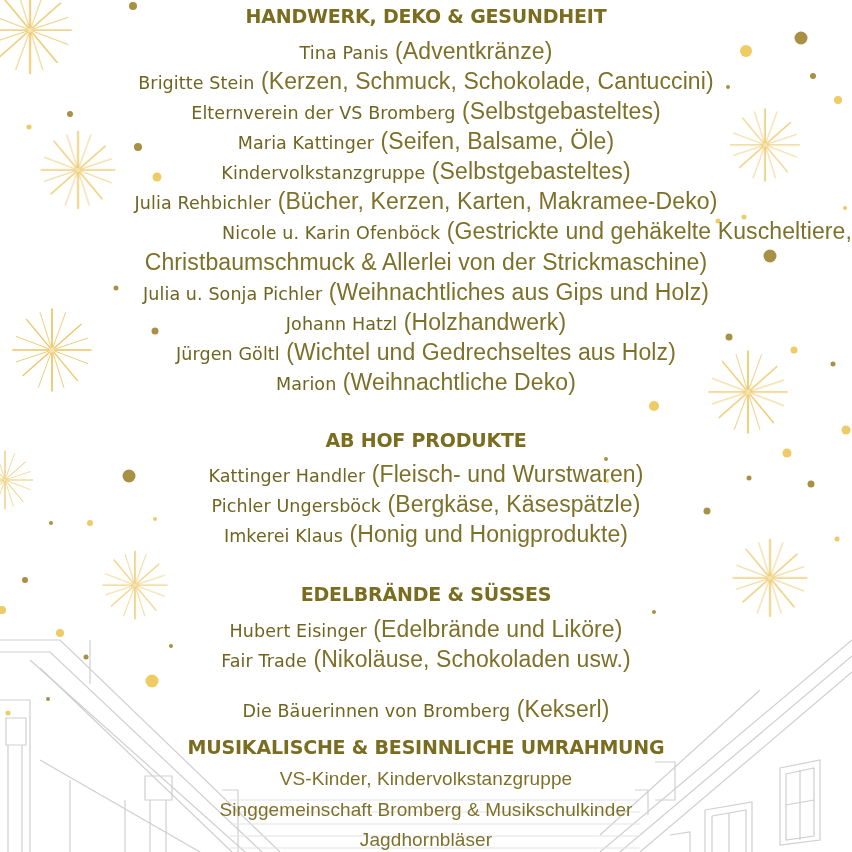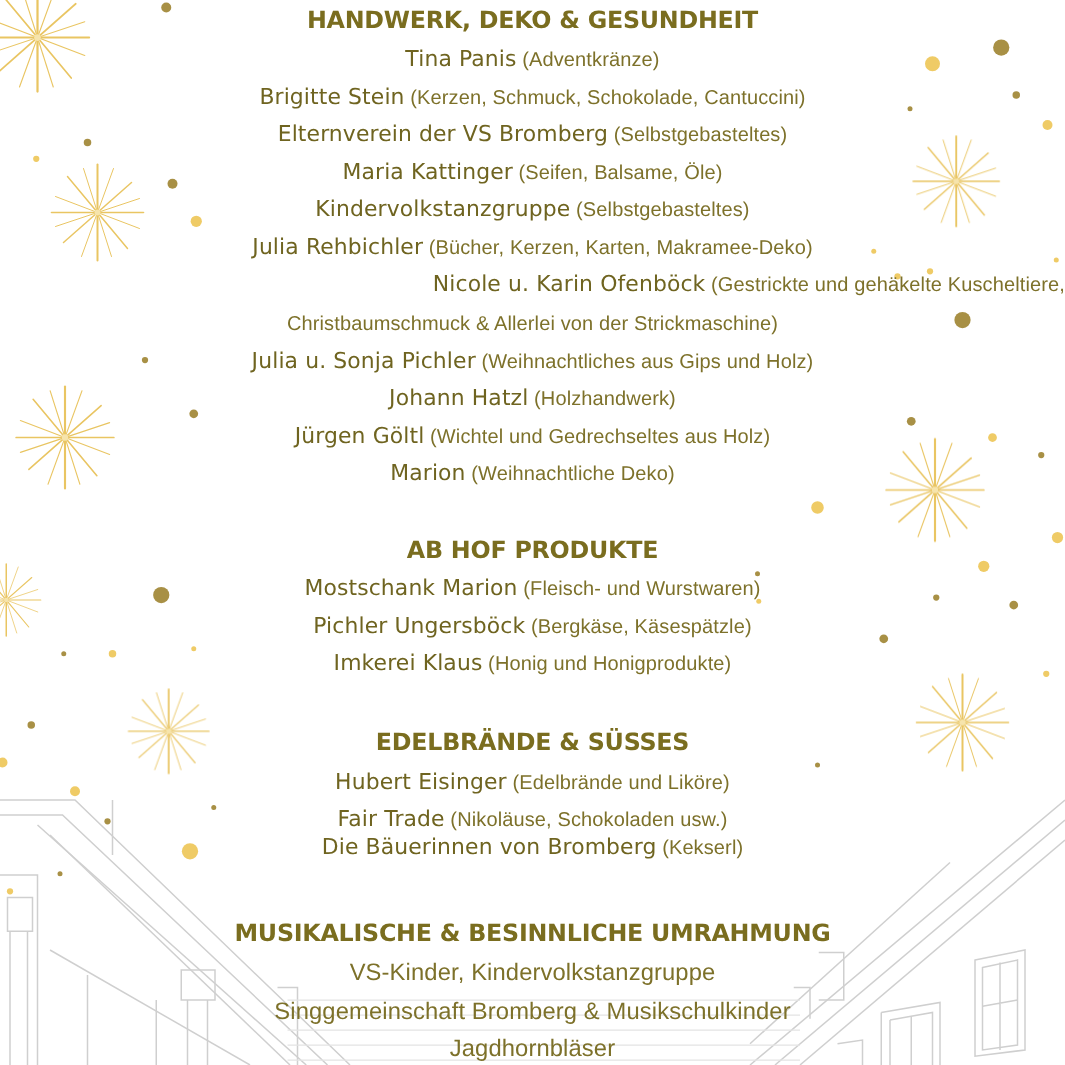--- a/index.html
+++ b/index.html
@@ -2,21 +2,21 @@
 <html><head>
 <meta charset="utf-8">
 <style>
   html, body { margin:0; padding:0; background:#ffffff; }
   body { width:852px; height:852px; position:relative; overflow:hidden; font-family:"DejaVu Sans", "Liberation Sans", sans-serif; }
   .deco { position:absolute; left:0; top:0; width:852px; height:852px; pointer-events:none; }
   .content { position:absolute; left:0; top:0; width:852px; height:722px; }
   .line { position:absolute; left:0; width:852px; text-align:center; white-space:nowrap; color:#7a6d1f; font-size:17.5px; letter-spacing:0.1px; }
   .heading { font-weight:bold; font-size:19px; color:#7a6d1f; letter-spacing:-0.2px; }
   .name { font-weight:normal; color:#6f6420; }
-  .desc { font-weight:normal; color:#7d712a; font-family:"Liberation Sans", sans-serif; font-size:16px; }
+  .desc { font-weight:normal; color:#7d712a; font-family:"Liberation Sans", sans-serif; font-size:23px; }
   .plain { font-family:"Liberation Sans", sans-serif; font-size:19px; color:#7d712a; }
 </style>
 </head>
 <body>
 
 <svg class="deco" viewBox="0 0 852 852" xmlns="http://www.w3.org/2000/svg">
   <defs>
     <g id="spark">
       <g stroke="#e8c25a" stroke-linecap="round">
         <line x1="0" y1="-48" x2="0" y2="48" stroke-width="2"></line>
@@ -141,26 +141,26 @@
   <div class="line" style="top:158px;"><span class="name">Kindervolkstanzgruppe</span><span class="desc"> (Selbstgebasteltes)</span></div>
   <div class="line" style="top:188px;"><span class="name">Julia Rehbichler</span><span class="desc"> (Bücher, Kerzen, Karten, Makramee-Deko)</span></div>
   <div class="line" style="top:218px;text-align:right;"><span class="name">Nicole u. Karin Ofenböck</span><span class="desc"> (Gestrickte und gehäkelte Kuscheltiere,</span></div>
   <div class="line" style="top:249px;"><span class="desc">Christbaumschmuck &amp; Allerlei von der Strickmaschine)</span></div>
   <div class="line" style="top:279px;"><span class="name">Julia u. Sonja Pichler</span><span class="desc"> (Weihnachtliches aus Gips und Holz)</span></div>
   <div class="line" style="top:309px;"><span class="name">Johann Hatzl</span><span class="desc"> (Holzhandwerk)</span></div>
   <div class="line" style="top:339px;"><span class="name">Jürgen Göltl</span><span class="desc"> (Wichtel und Gedrechseltes aus Holz)</span></div>
   <div class="line" style="top:369px;"><span class="name">Marion</span><span class="desc"> (Weihnachtliche Deko)</span></div>
 
   <div class="line heading" style="top:429px;">AB HOF PRODUKTE</div>
-  <div class="line" style="top:461px;"><span class="name">Mostschank Marion</span><span class="desc"> (Fleisch- und Wurstwaren)</span></div>
+  <div class="line" style="top:461px;"><span class="name">Kattinger Handler</span><span class="desc"> (Fleisch- und Wurstwaren)</span></div>
   <div class="line" style="top:491px;"><span class="name">Pichler Ungersböck</span><span class="desc"> (Bergkäse, Käsespätzle)</span></div>
   <div class="line" style="top:521px;"><span class="name">Imkerei Klaus</span><span class="desc"> (Honig und Honigprodukte)</span></div>
 
   <div class="line heading" style="top:583px;">EDELBRÄNDE &amp; SÜSSES</div>
   <div class="line" style="top:616px;"><span class="name">Hubert Eisinger</span><span class="desc"> (Edelbrände und Liköre)</span></div>
   <div class="line" style="top:646px;"><span class="name">Fair Trade</span><span class="desc"> (Nikoläuse, Schokoladen usw.)</span></div>
-  <div class="line" style="top:668px;text-align:center;"><span class="name">Die Bäuerinnen von Bromberg</span><span class="desc"> (Kekserl)</span></div>
+  <div class="line" style="top:696px;text-align:center;"><span class="name">Die Bäuerinnen von Bromberg</span><span class="desc"> (Kekserl)</span></div>
 
   <div class="line heading" style="top:736px;">MUSIKALISCHE &amp; BESINNLICHE UMRAHMUNG</div>
   <div class="line plain" style="top:768px;">VS-Kinder, Kindervolkstanzgruppe</div>
   <div class="line plain" style="top:799px;">Singgemeinschaft Bromberg &amp; Musikschulkinder</div>
   <div class="line plain" style="top:829px;">Jagdhornbläser</div>
 </div>
 
 </body></html>

